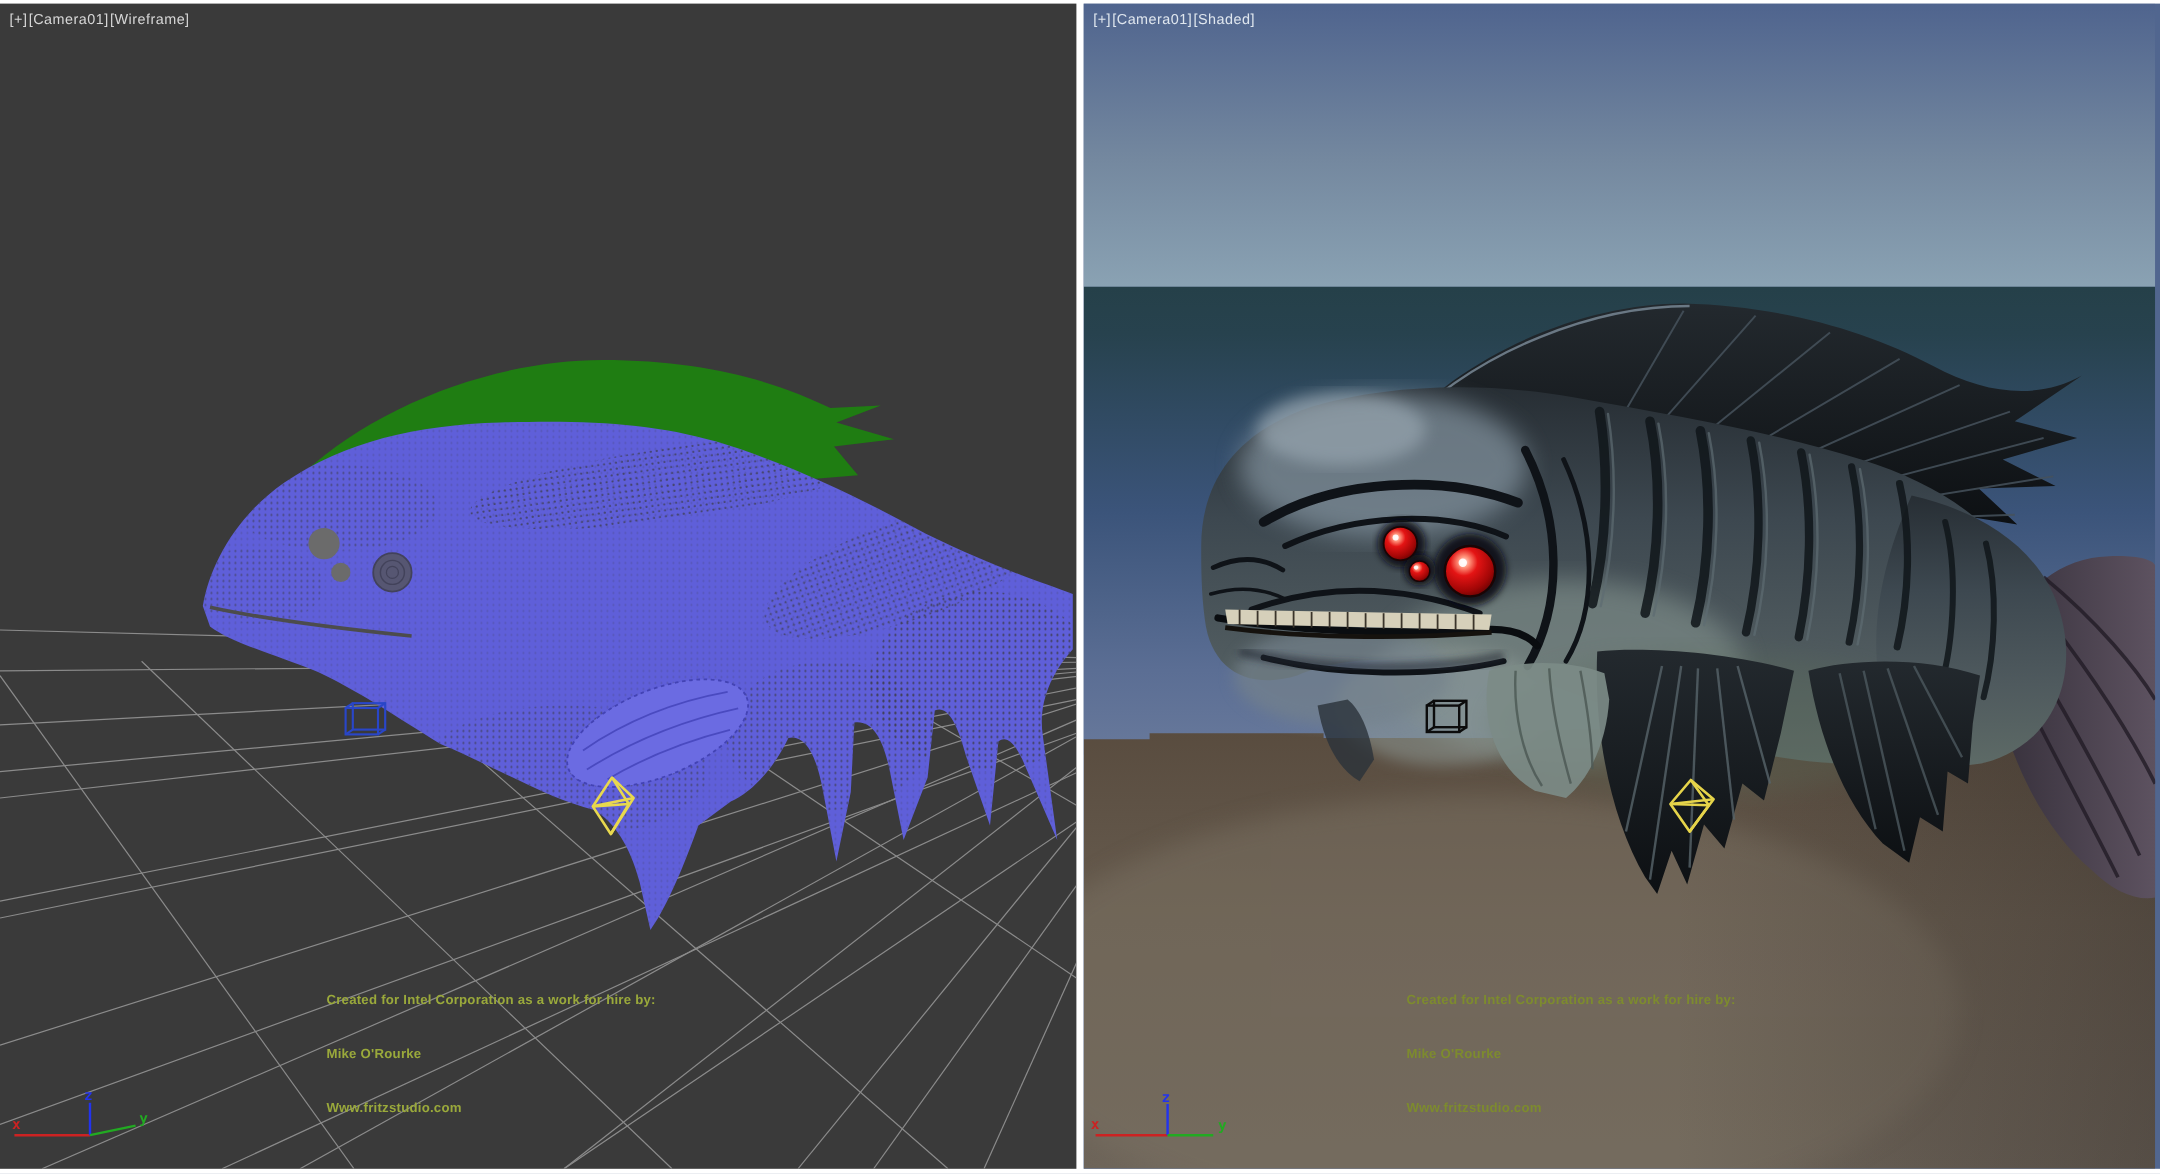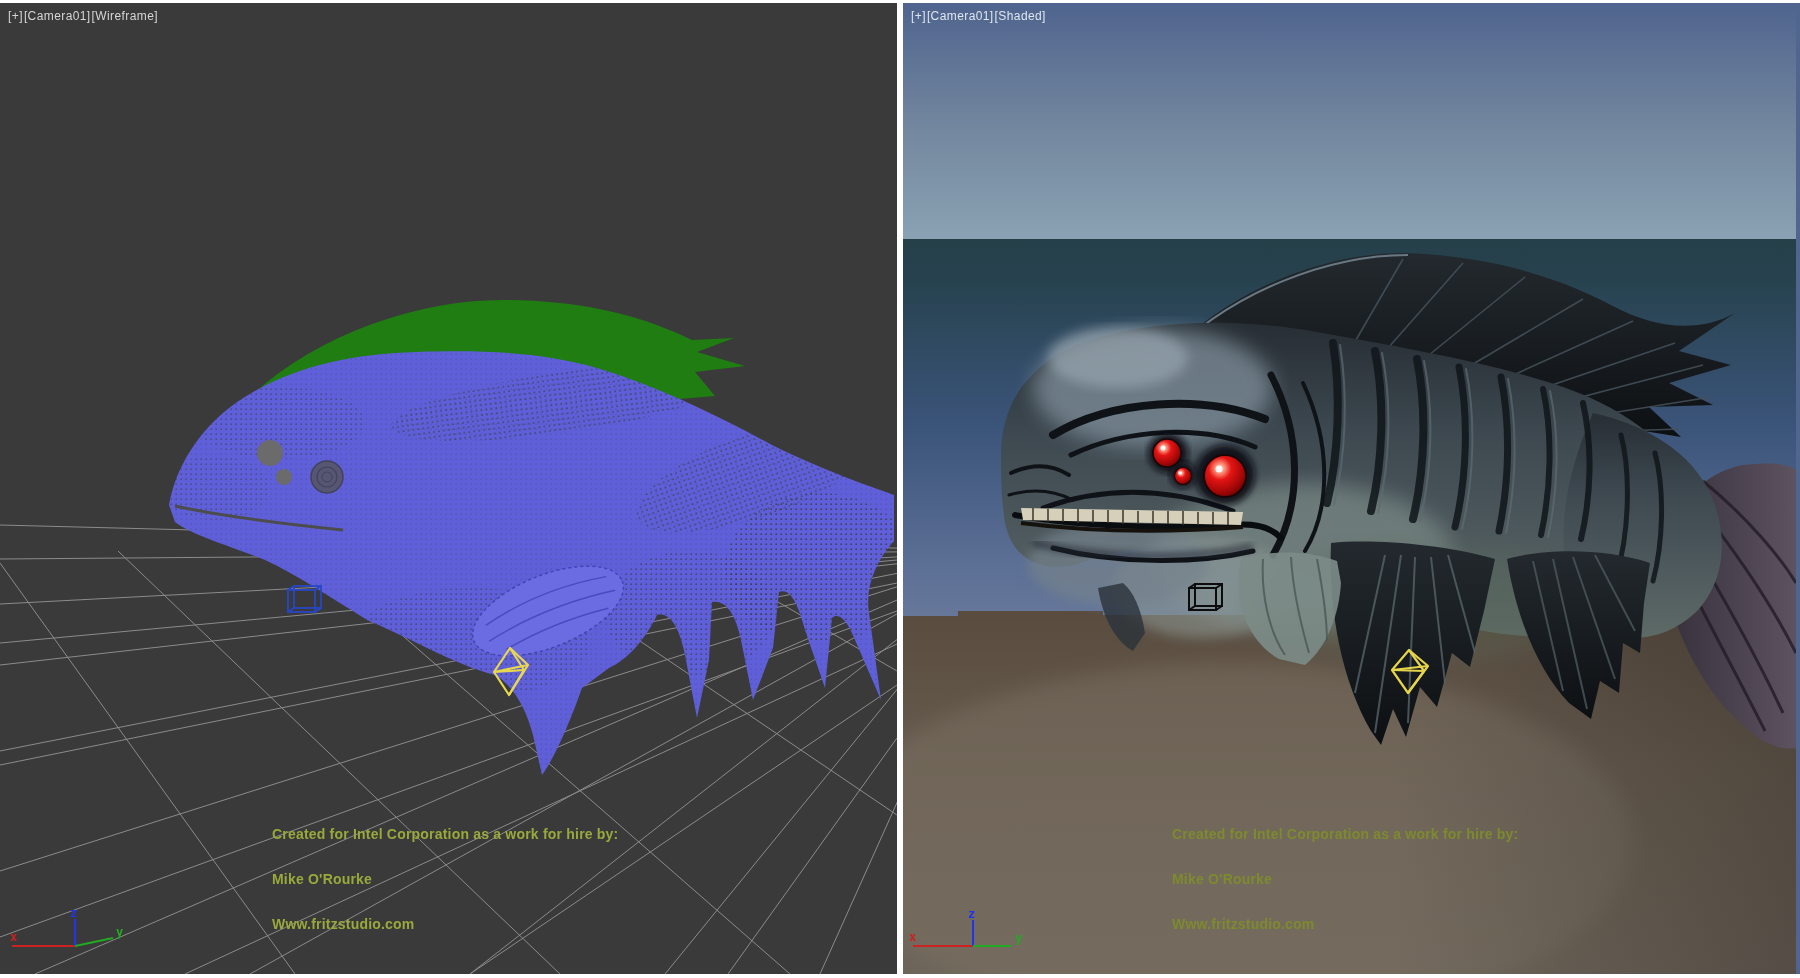--- a/index.html
+++ b/index.html
@@ -6,21 +6,21 @@
   .stage{position:relative;width:1800px;height:978px;background:#ffffff;overflow:hidden;
          font-family:"Liberation Sans",sans-serif;padding-left:24px;}
   .viewport{position:absolute;top:3px;height:971px;overflow:hidden;}
   .vp-left{left:0;width:897px;background:#3a3a3a;}
   .vp-right{left:903px;width:1031px;background:#51668f;}
   .scene-svg{position:absolute;left:0;top:0;}
   .vp-label{position:absolute;left:8px;top:6px;font-size:12px;letter-spacing:.4px;z-index:5;}
   .vp-left .vp-label{color:#d6d6d6;}
   .vp-right .vp-label{color:#dfe6ee;}
   .vp-label span{margin-right:1px;cursor:pointer;}
-  .credits{position:absolute;z-index:4;font-weight:bold;font-size:14px;line-height:15px;
+  .credits{position:absolute;z-index:4;font-weight:bold;font-size:11px;line-height:15px;
            letter-spacing:.2px;white-space:pre;}
   .vp-left .credits{left:272px;top:794px;color:#9aa93b;}
   .vp-right .credits{left:269px;top:794px;color:#7d8b2e;}
   .axis-gizmo{position:absolute;left:0;top:903px;z-index:5;}
   .axis-gizmo text{font-size:12px;font-weight:bold;font-family:"DejaVu Sans Mono",monospace;}
 </style>
 </head>
 <body>
 
 <div class="stage">

